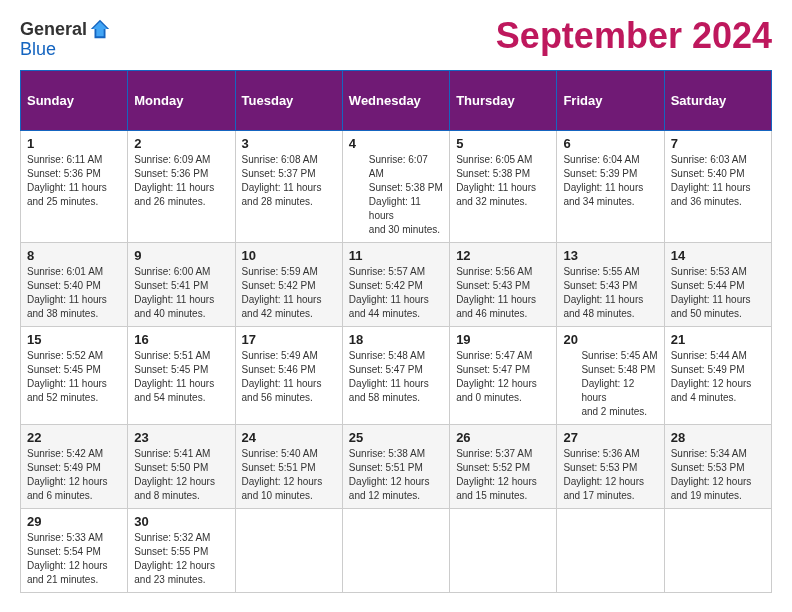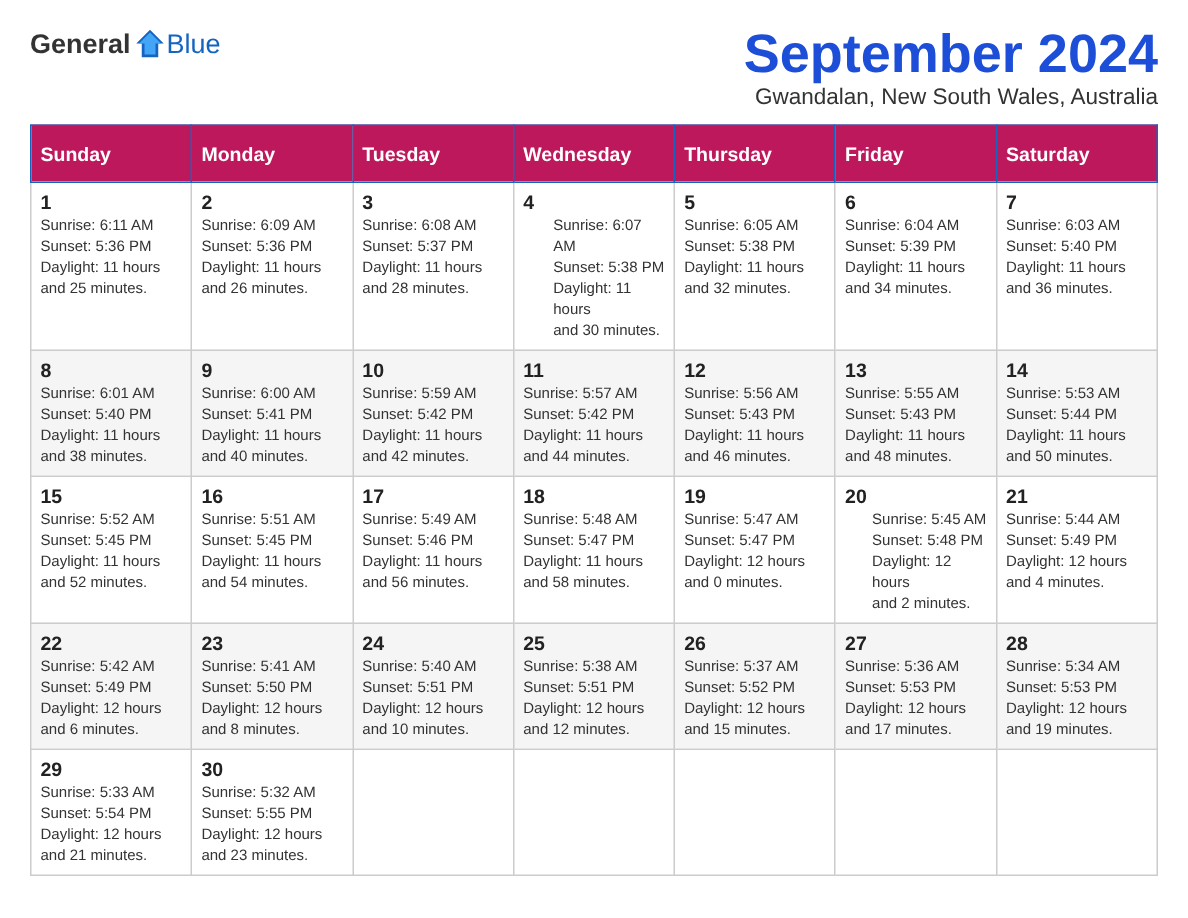--- a/index.html
+++ b/index.html
@@ -34,51 +34,51 @@
       line-height: 1.1;
     }
     .logo-icon {
       width: 22px;
       height: 22px;
       margin-left: 2px;
       margin-top: -2px;
     }
     .logo-block {
       display: flex;
-      flex-direction: row;
+      flex-direction: column;
       line-height: 1.2;
     }
     .logo-top-row {
       display: flex;
       align-items: center;
     }
     .title-block {
       text-align: right;
     }
     .month-title {
       font-size: 36px;
       font-weight: bold;
-      color: #1d4ed8;
+      color: #be185d;
       line-height: 1.1;
     }
     .subtitle {
       font-size: 15px;
       color: #333;
       text-align: right;
     }
     .calendar {
       width: 100%;
       border-collapse: collapse;
     }
     .calendar th {
-      background: #be185d;
+      background: #701a75;
       color: #fff;
       font-size: 13px;
       font-weight: bold;
-      padding: 11px 6px;
+      padding: 22px 6px;
       text-align: left;
       border: 1px solid #1565c0;
     }
     .calendar td {
       vertical-align: top;
       border: 1px solid #ccc;
       padding: 5px 5px 5px 6px;
       width: calc(100% / 7);
       min-height: 70px;
       background: #fff;
@@ -116,21 +116,20 @@
         <svg class="logo-icon" viewBox="0 0 24 24">
           <polygon points="12,2 22,12 18,12 18,22 6,22 6,12 2,12" fill="#1565c0"></polygon>
           <polygon points="12,4 20,12 16,12 16,20 8,20 8,12 4,12" fill="#42a5f5"></polygon>
         </svg>
       </div>
       <span class="logo-text-blue">Blue</span>
     </div>
   </div>
   <div class="title-block">
     <div class="month-title">September 2024</div>
-    <div class="subtitle">Gwandalan, New South Wales, Australia</div>
   </div>
 </div>
 
 <table class="calendar">
   <thead>
     <tr>
     <th>Sunday</th>
         <th>Monday</th>
         <th>Tuesday</th>
         <th>Wednesday</th>

